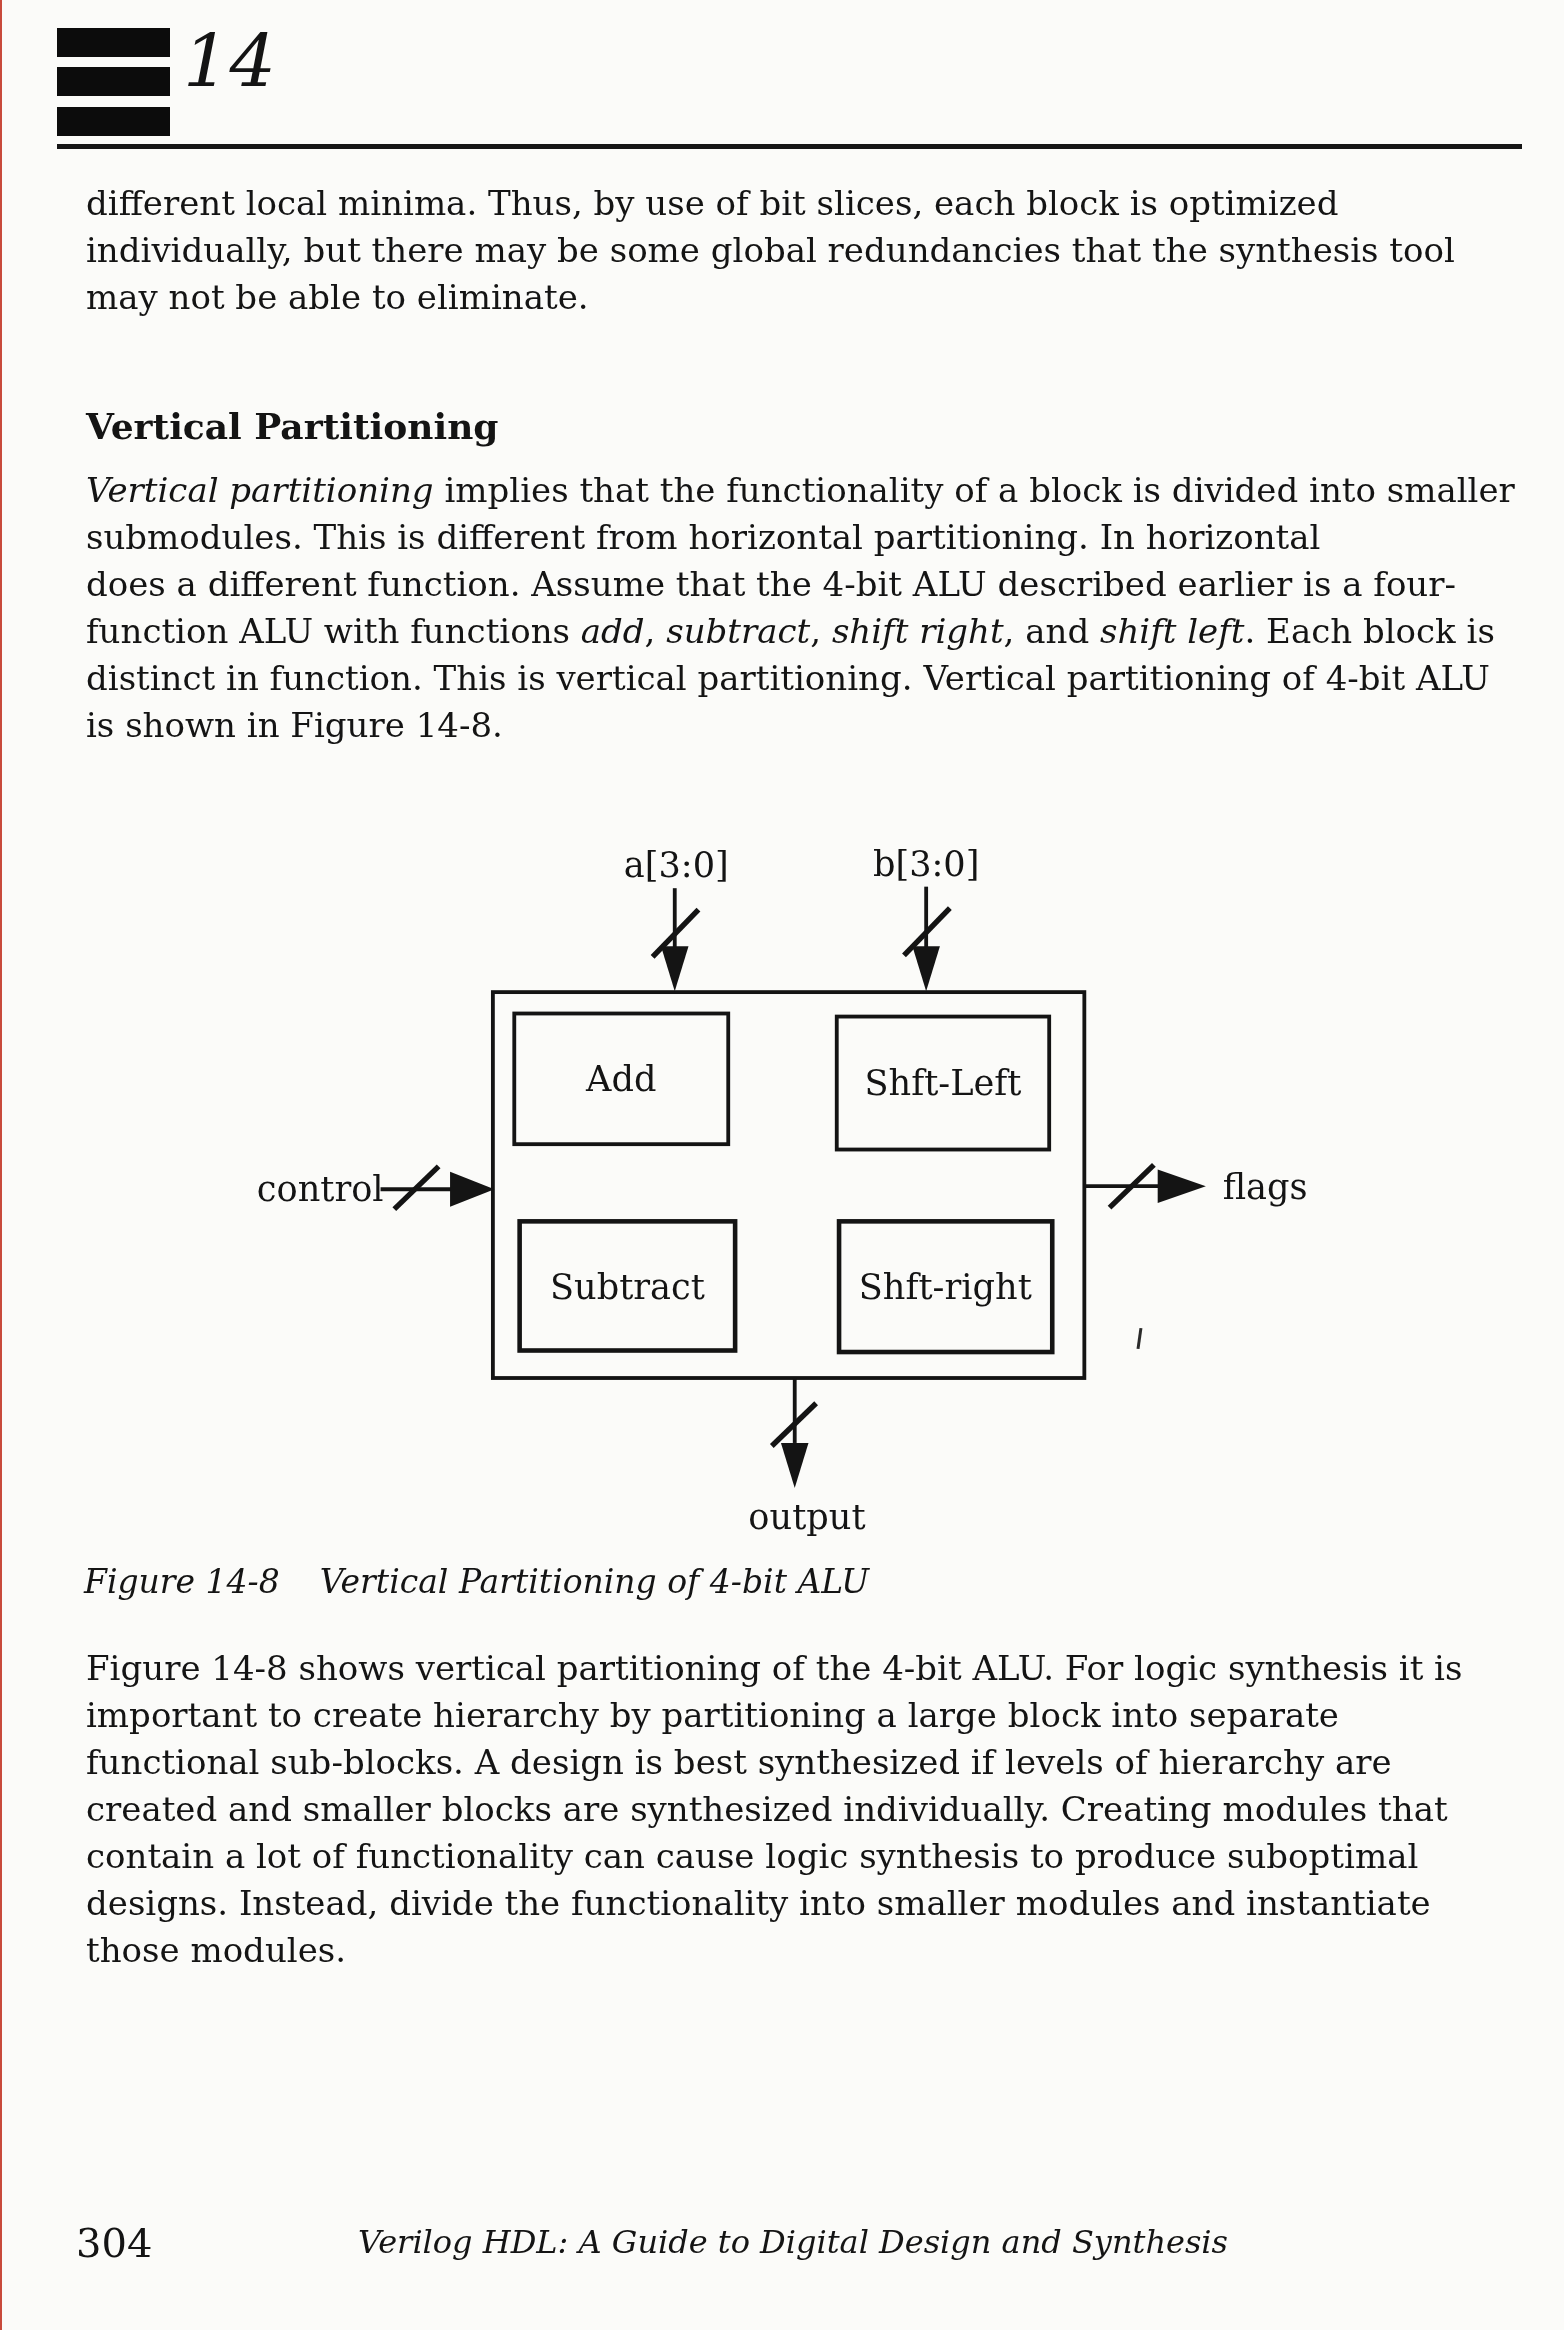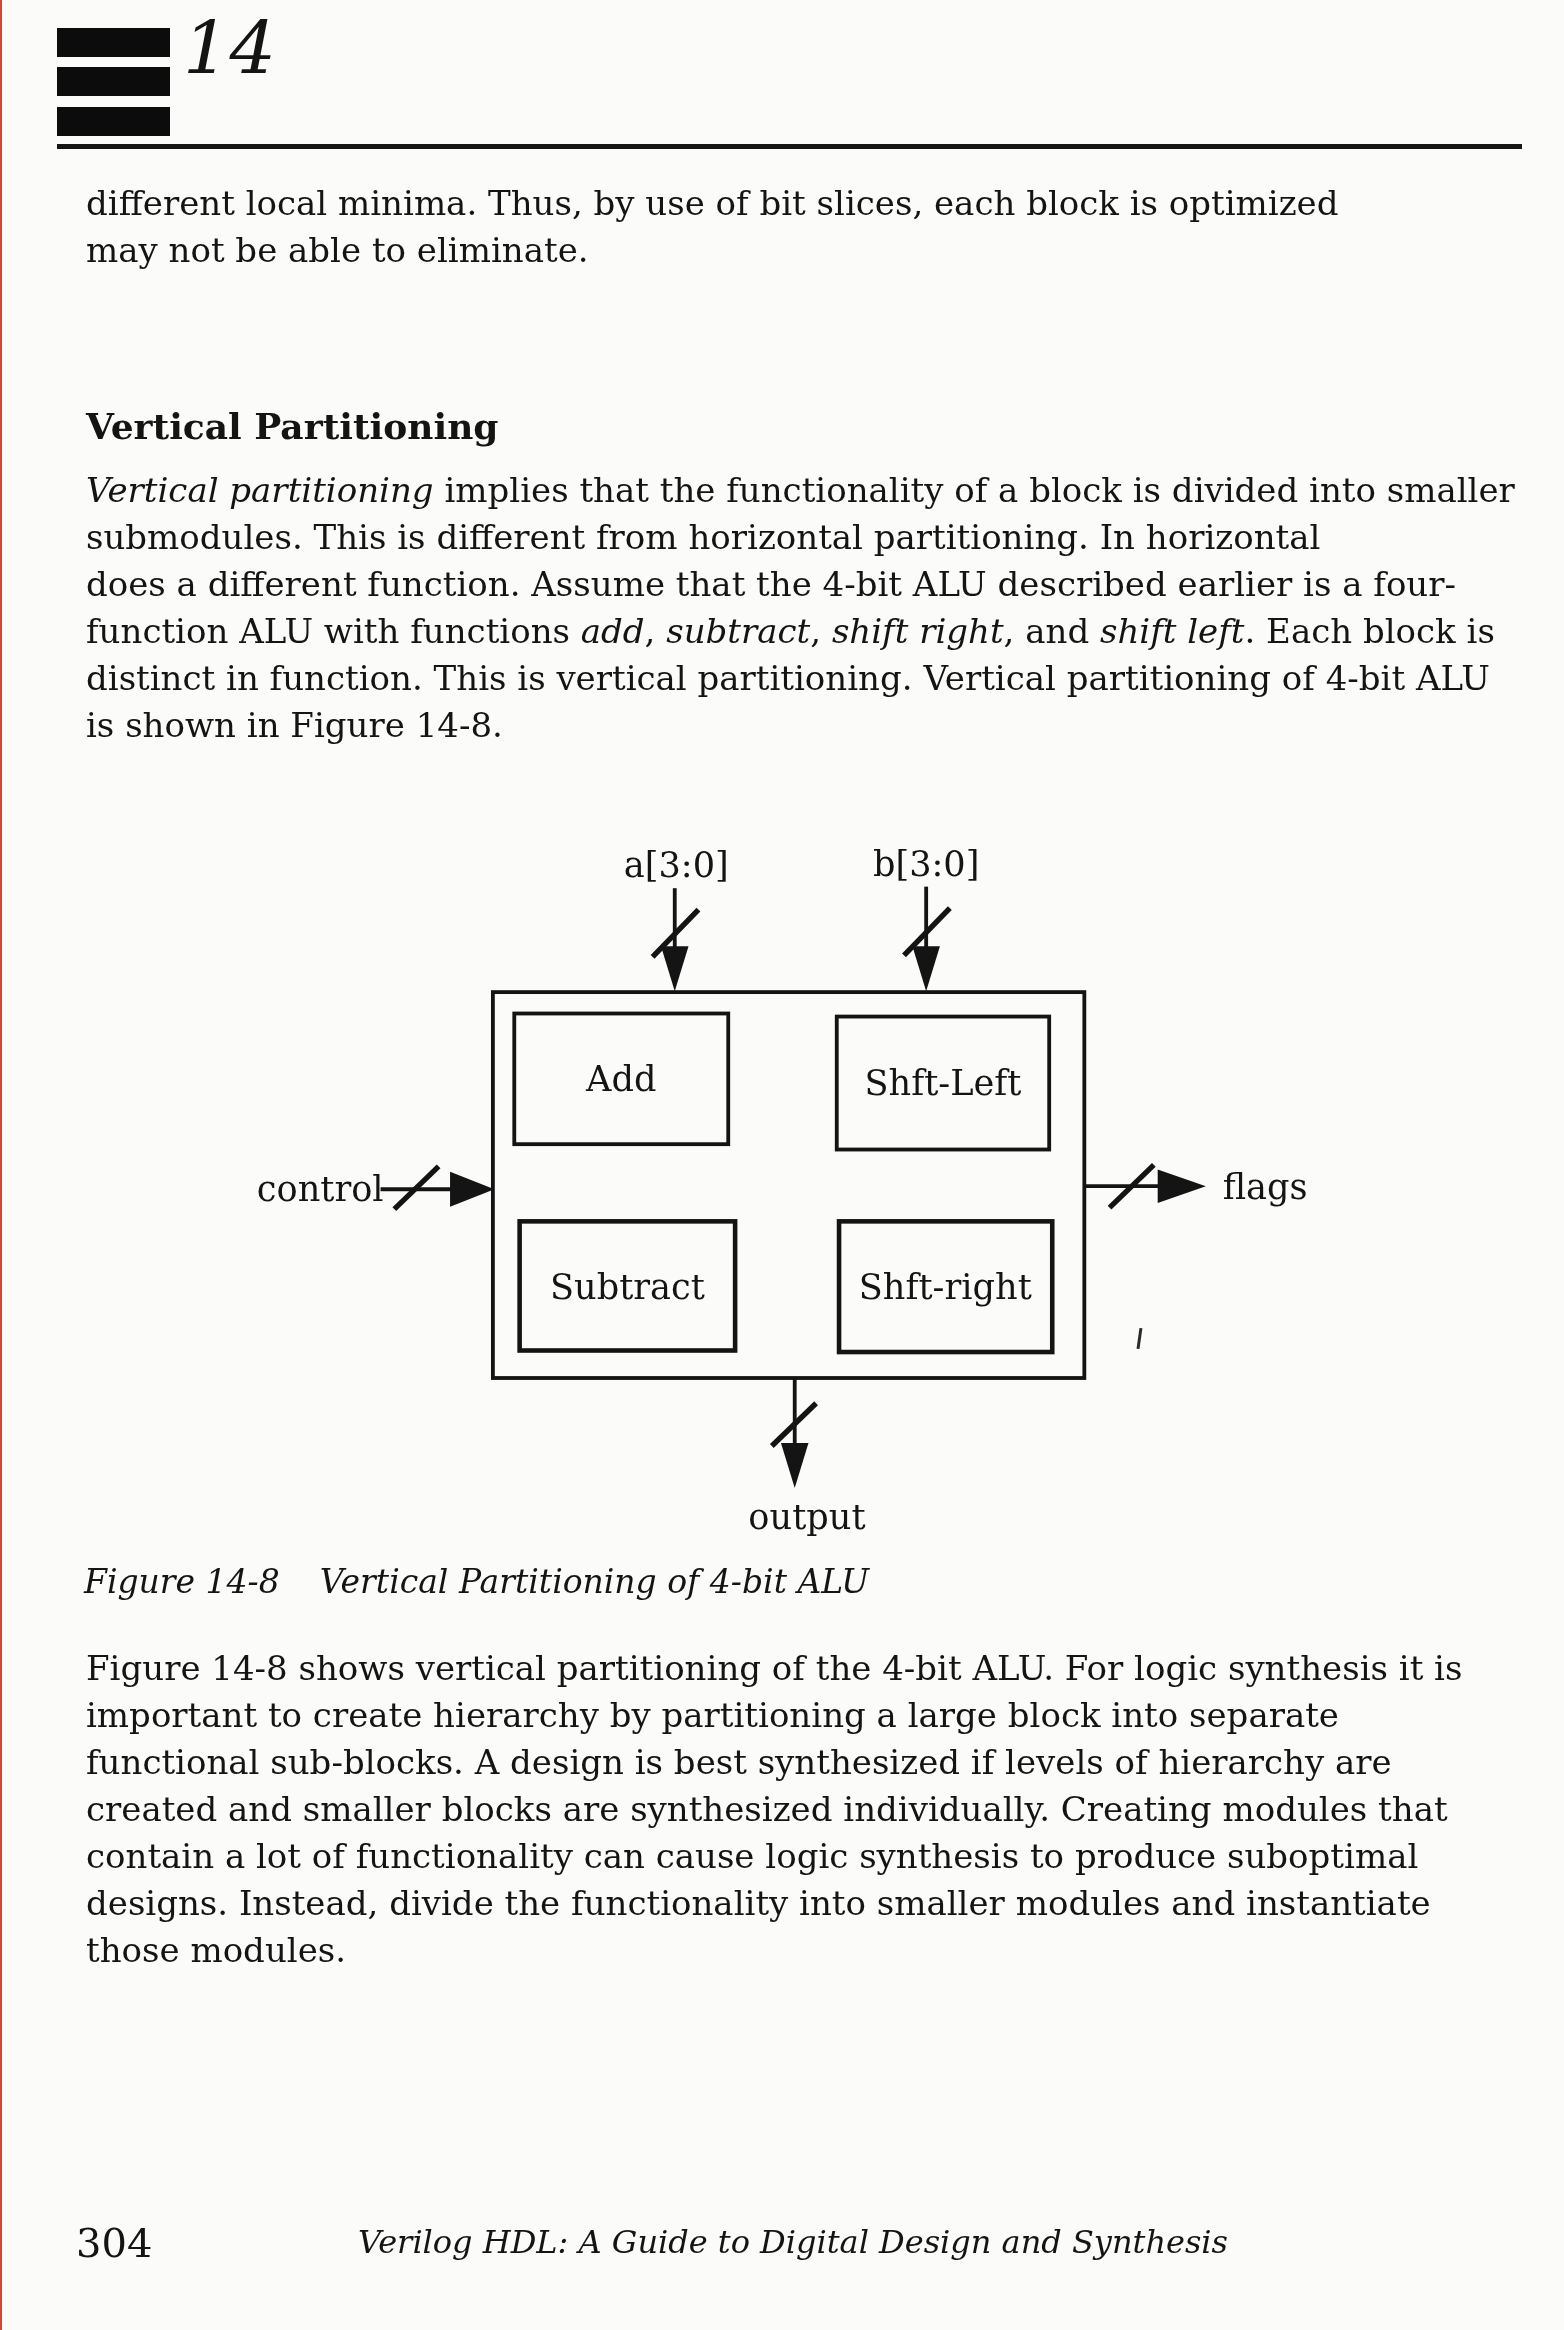--- a/index.html
+++ b/index.html
@@ -1,21 +1,21 @@
 <!DOCTYPE html>
 <html style="font-size:12.2px"><head>
 <meta charset="utf-8">
 <style>
   html,body{margin:0;padding:0;background:#dededa;}
   .page{position:relative;width:1565px;height:2330px;background:#fbfbf9;
         font-family:"DejaVu Serif",serif;color:#141414;overflow:hidden;}
   .edge-line{position:absolute;left:0;top:0;width:2.3px;height:2330px;background:#c84a3c;}
   .chapter-bars{position:absolute;left:57px;top:27.5px;width:113px;}
   .chapter-bars .bar{height:29px;background:#0c0c0c;margin-bottom:10.7px;}
-  .chapter-number{position:absolute;left:183px;top:10px;font-size:73px;line-height:78px;
+  .chapter-number{position:absolute;left:183px;top:23px;font-size:73px;line-height:78px;
         font-style:italic;font-weight:500;}
   .header-rule{position:absolute;left:57px;top:144px;width:1465px;height:4.6px;background:#161616;}
   .para{position:absolute;left:86px;font-size:34px;line-height:47px;white-space:nowrap;}
   .para .line{height:47px;}
   .it{font-style:italic;}
   .section-heading{position:absolute;left:86px;top:403px;margin:0;font-size:36px;
         font-weight:bold;line-height:47px;white-space:nowrap;}
   .figure-svg{position:absolute;left:0;top:833px;width:1565px;height:711px;}
   .figure-svg text{font-family:"DejaVu Serif",serif;font-size:46px;fill:#141414;}
   .figure-svg .shape{fill:none;stroke:#141414;}
@@ -38,20 +38,21 @@
   <div class="chapter-bars">
     <div class="bar"></div>
     <div class="bar"></div>
     <div class="bar"></div>
   </div>
   <div class="chapter-number">14</div>
   <div class="header-rule"></div>
 
   <div class="para" style="top:180px">
     <div class="line">different local minima. Thus, by use of bit slices, each block is optimized</div>
+    <div class="line">individually, but there may be some global redundancies that the synthesis tool</div>
     <div class="line">may not be able to eliminate.</div>
   </div>
 
   <h2 class="section-heading">Vertical Partitioning</h2>
 
   <div class="para" style="top:467px">
     <div class="line"><span class="it">Vertical partitioning</span><span> implies that the functionality of a block is divided into smaller</span></div>
     <div class="line">submodules. This is different from horizontal partitioning. In horizontal</div>
     <div class="line">does a different function. Assume that the 4-bit ALU described earlier is a four-</div>
     <div class="line"><span>function ALU with functions </span><span class="it">add</span><span>, </span><span class="it">subtract</span><span>, </span><span class="it">shift right</span><span>, and </span><span class="it">shift left</span><span>. Each block is</span></div>

